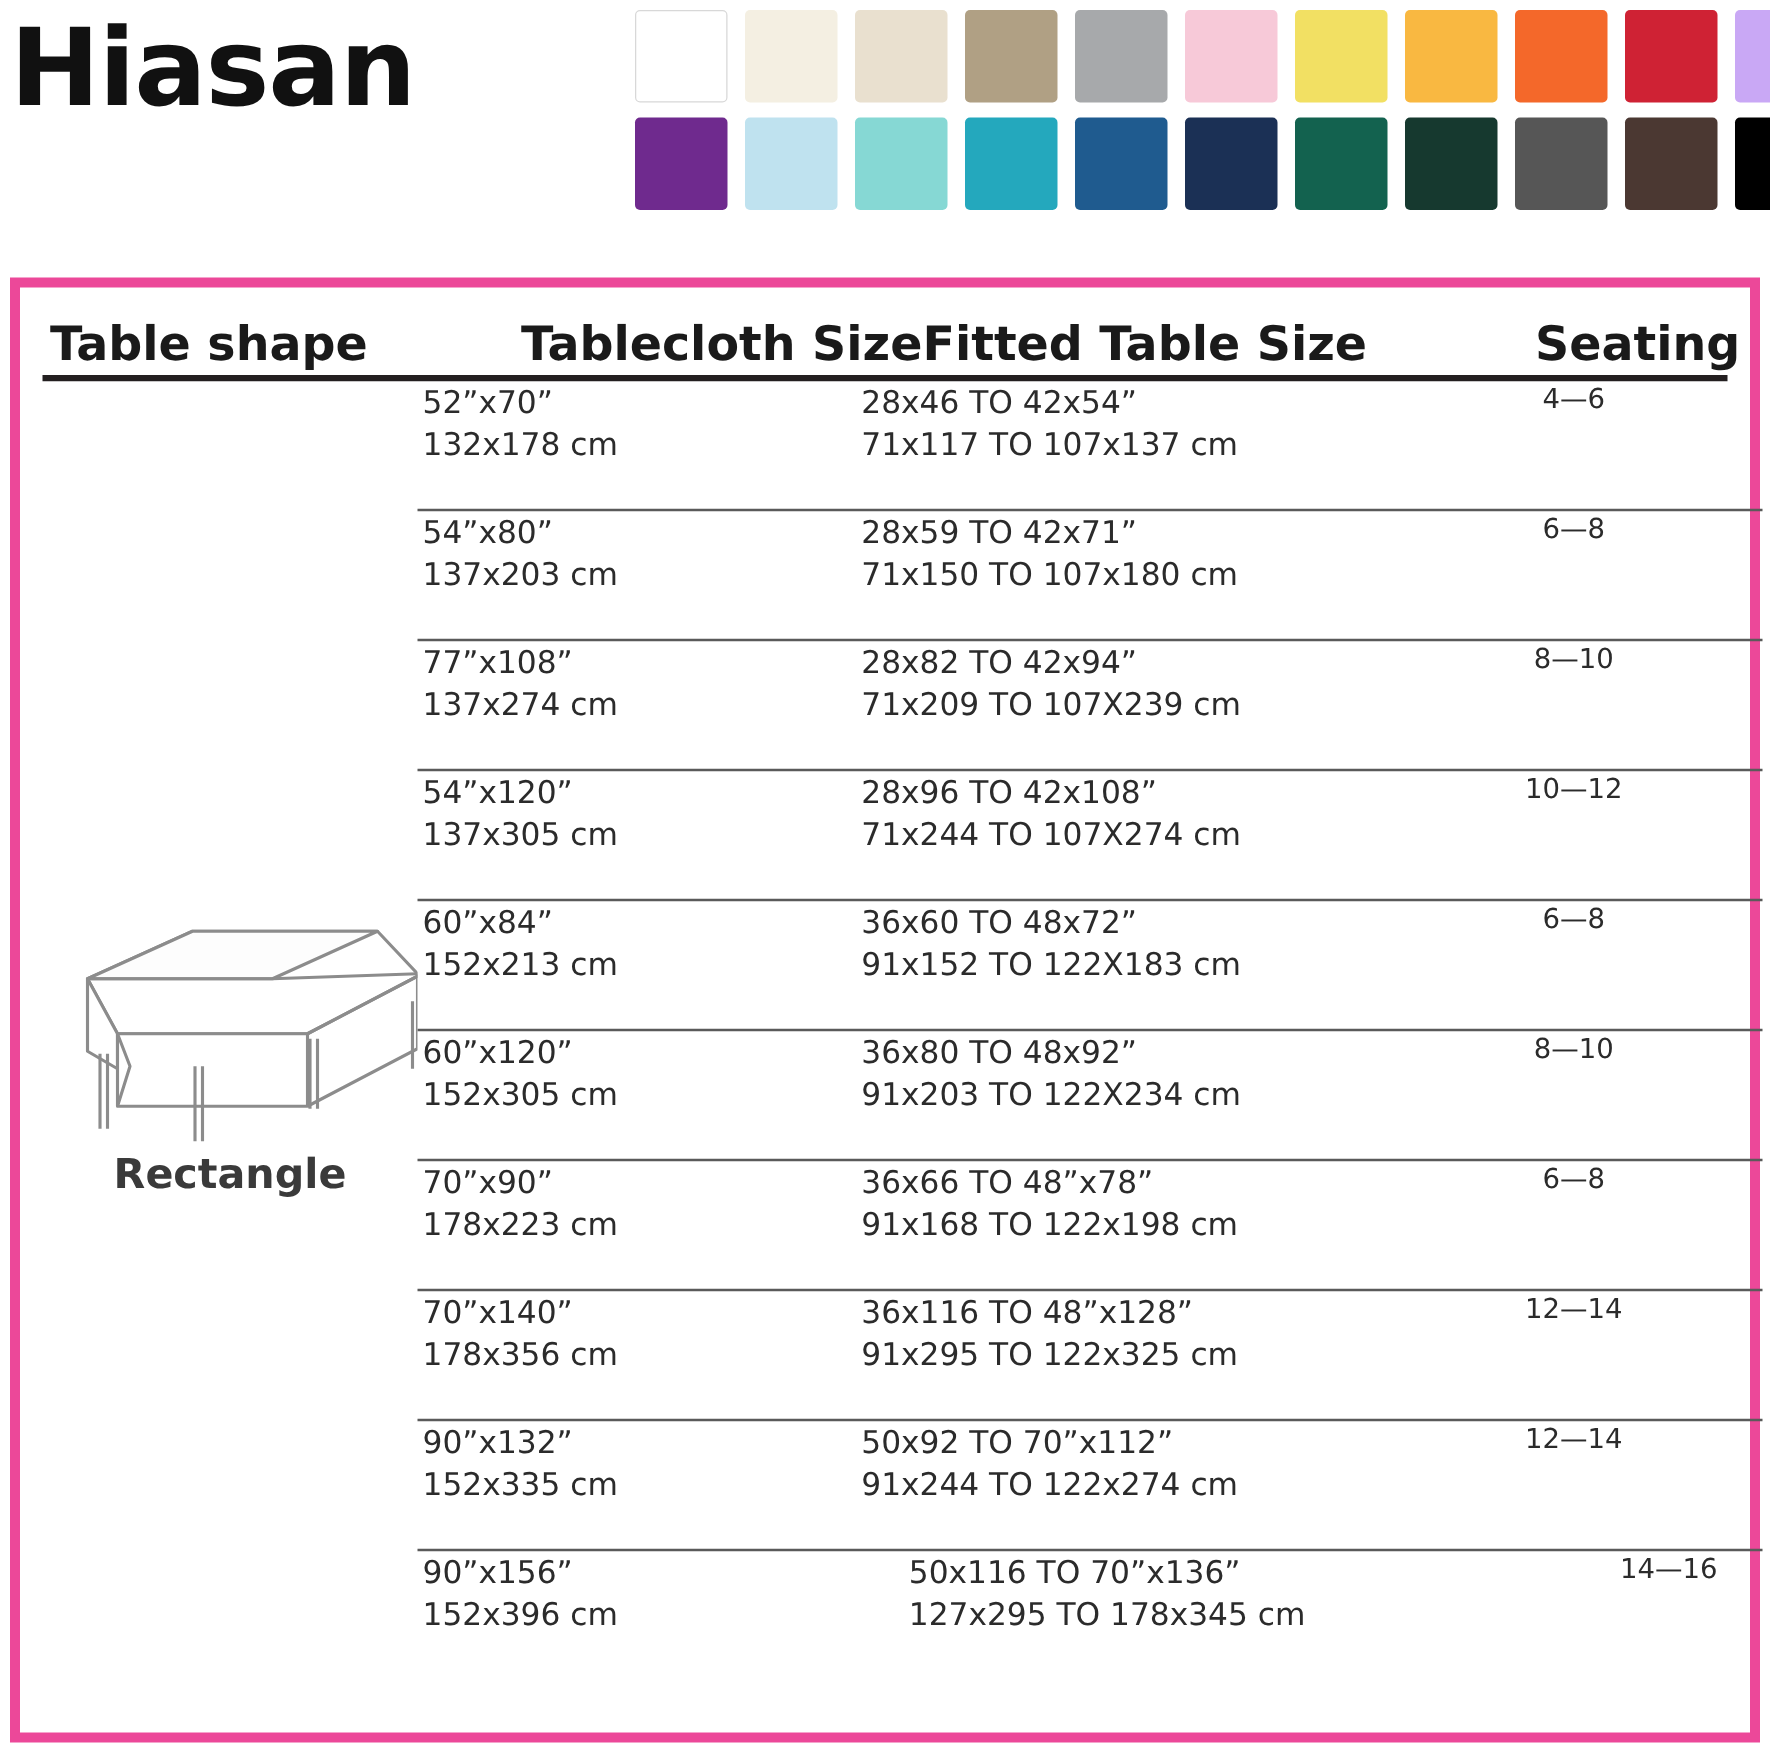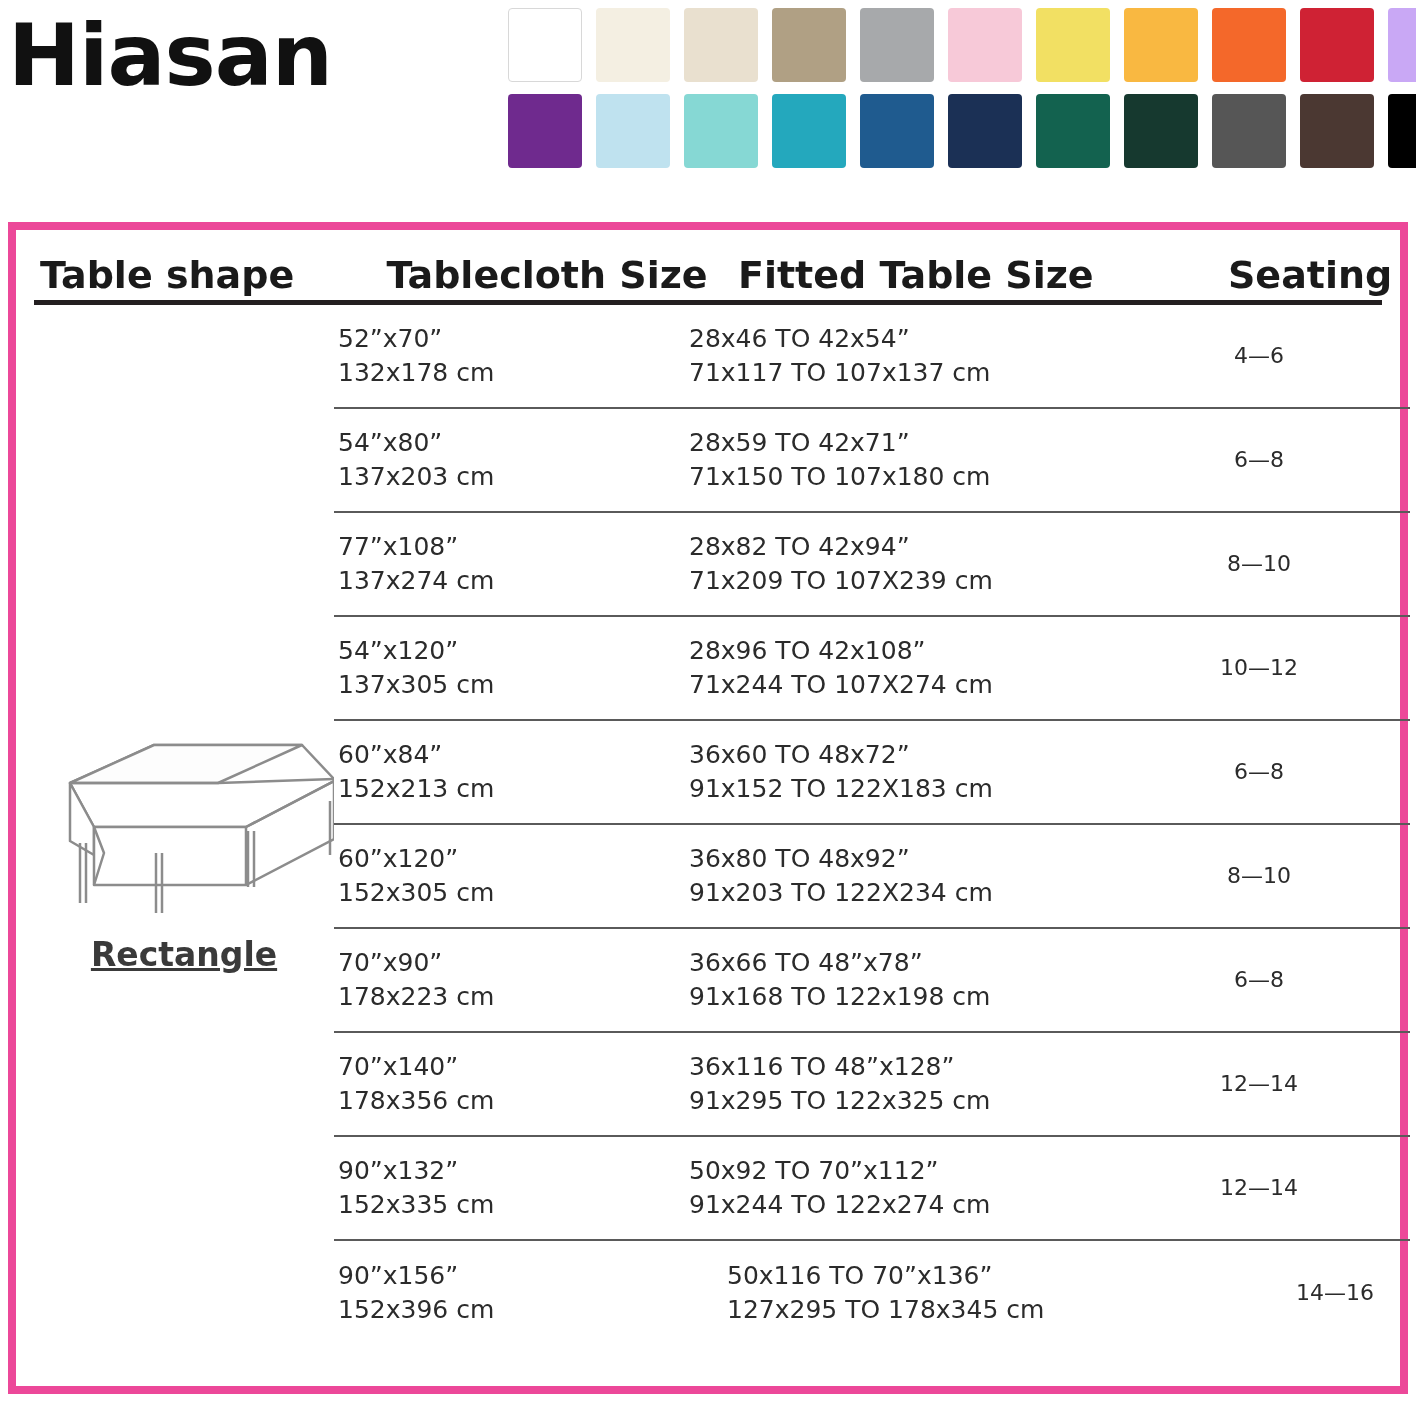--- a/index.html
+++ b/index.html
@@ -80,56 +80,54 @@
     border-bottom: 5px solid #231f20;
   }
   .th {
     font-size: 38px;
     font-weight: bold;
     color: #1a1a1a;
     font-family: "DejaVu Sans", sans-serif;
     line-height: 1;
   }
   .col-shape   { width: 350px; }
-  .col-size    { width: 355px; }
+  .col-size    { width: 355px; text-align: right; }
   .col-fitted  { width: 495px; }
   .col-seat    { width: 150px; text-align: right; padding-right: 6px;}
 
   
   .tbody {
     display: flex;
   }
   .shape-col {
     width: 350px;
     position: relative;
     padding-top: 430px;
   }
   .shape-figure {
     text-align: center;
   }
   .shape-figure svg {
     display: block;
     margin: 0 auto;
   }
   .shape-label {
-    margin-top: 20px;
+    margin-top: 4px;
     font-size: 33px;
     font-weight: bold;
     color: #3a3a3a;
     font-family: "DejaVu Sans", sans-serif;
     text-align: center;
-    text-decoration: underline;
   }
 
   .rows-col {
     flex: 1;
   }
   .row {
     display: flex;
-    align-items: center;
     height: 104px;
     border-bottom: 2px solid #5a5a5a;
   }
   .row:last-child { border-bottom: none; gap: 38px; }
 
   .cell {
     font-size: 25px;
     color: #2b2b2b;
     line-height: 1.35;
     font-family: "DejaVu Sans", sans-serif;

